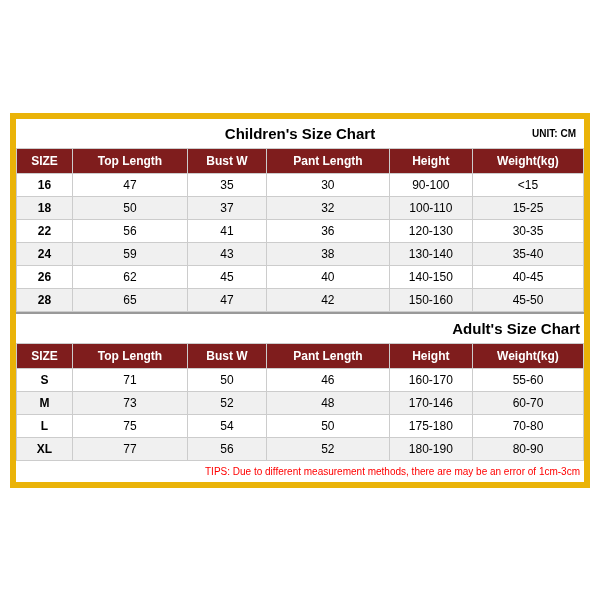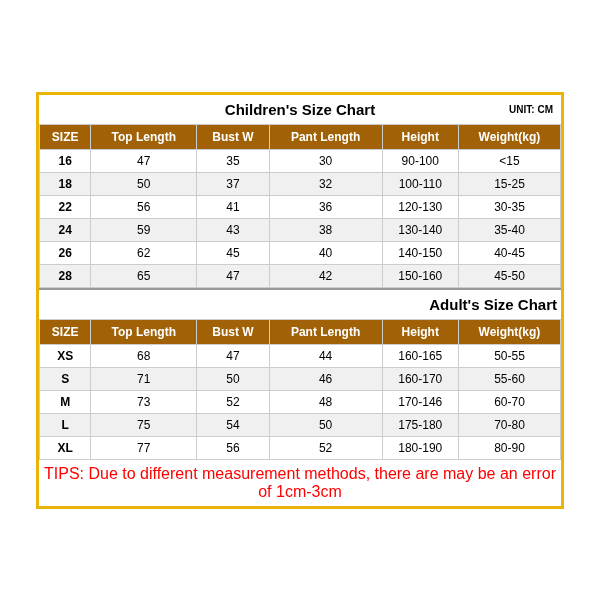--- a/index.html
+++ b/index.html
@@ -6,22 +6,22 @@
     body {
       width: 600px;
       height: 600px;
       font-family: Arial, sans-serif;
       background: #fff;
       display: flex;
       align-items: center;
       justify-content: center;
     }
     .container {
-      width: 528px;
-      border: 3px solid #eab308;
+      width: 580px;
+      border: 6px solid #eab308;
       font-size: 12px;
     }
     .section-title {
       text-align: center;
       font-weight: bold;
       font-size: 15px;
       padding: 6px 4px;
       background: #fff;
       position: relative;
     }
@@ -31,21 +31,21 @@
       top: 50%;
       transform: translateY(-50%);
       font-size: 10px;
       font-weight: bold;
     }
     table {
       width: 100%;
       border-collapse: collapse;
     }
     th {
-      background: #a16207;
+      background: #7f1d1d;
       color: #fff;
       padding: 5px 4px;
       text-align: center;
       font-size: 12px;
       border: 1px solid #ccc;
     }
     td {
       text-align: center;
       padding: 4px 4px;
       border: 1px solid #ccc;
@@ -54,23 +54,23 @@
     tr:nth-child(odd) td {
       background: #fff;
     }
     tr:nth-child(even) td {
       background: #f0f0f0;
     }
     td:first-child {
       font-weight: bold;
     }
     .tips {
-      text-align: center;
+      text-align: right;
       color: red;
-      font-size: 16px;
+      font-size: 10px;
       padding: 5px 4px;
       background: #fff;
     }
     .divider {
       border-top: 2px solid #999;
       text-align: right;
     }
   </style>
 </head>
 <body>
@@ -152,28 +152,20 @@
       <tr>
         <th>SIZE</th>
         <th>Top Length</th>
         <th>Bust W</th>
         <th>Pant Length</th>
         <th>Height</th>
         <th>Weight(kg)</th>
       </tr>
     </thead>
     <tbody id="adults-body">
-    <tr>
-          <td>XS</td>
-          <td>68</td>
-          <td>47</td>
-          <td>44</td>
-          <td>160-165</td>
-          <td>50-55</td>
-        </tr>
         <tr>
           <td>S</td>
           <td>71</td>
           <td>50</td>
           <td>46</td>
           <td>160-170</td>
           <td>55-60</td>
         </tr>
         <tr>
           <td>M</td>

